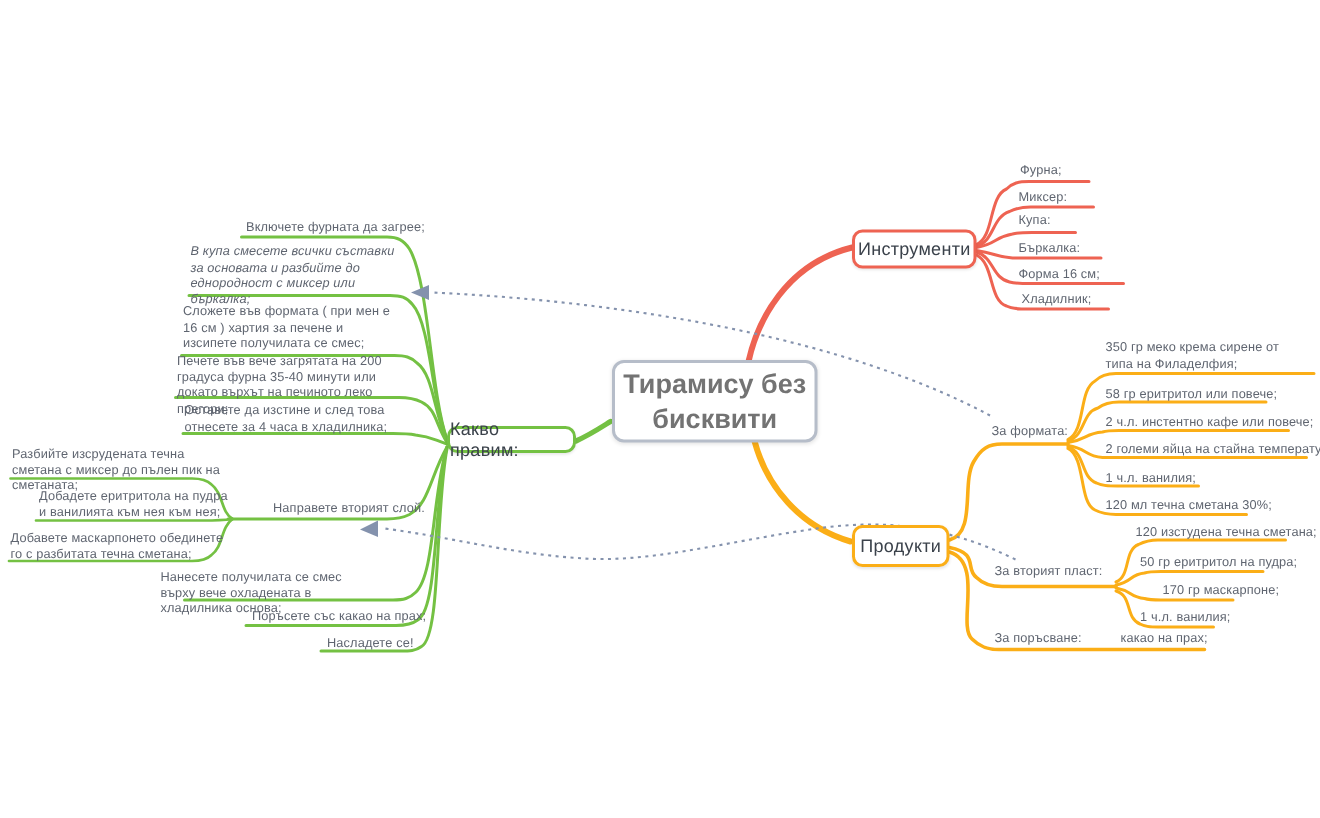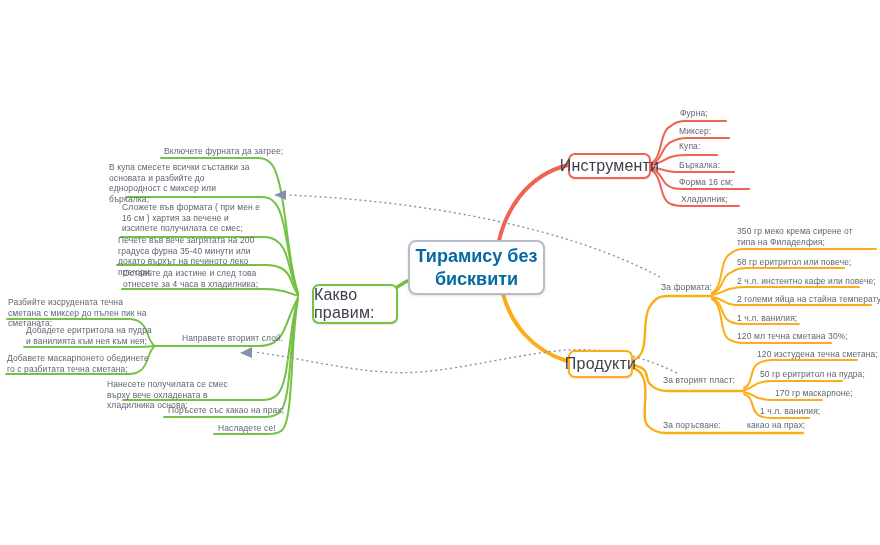--- a/index.html
+++ b/index.html
@@ -4,28 +4,28 @@
 <style>
   html,body{margin:0;padding:0;}
   body{font-family:"Liberation Sans","DejaVu Sans",sans-serif;background:#ffffff;}
   #canvas{position:relative;width:880px;height:545px;background:#ffffff;overflow:hidden;}
   svg.lines{position:absolute;left:0;top:0;pointer-events:none;}
 
   .node-box{
     position:absolute;background:#ffffff;border:2px solid;border-radius:7px;
     display:flex;align-items:center;justify-content:center;
     box-shadow:0 1px 2px rgba(0,0,0,.10);
-    color:#3b424b;font-size:16px;letter-spacing:.2px;box-sizing:border-box;
+    color:#3b424b;font-size:12px;letter-spacing:.2px;box-sizing:border-box;
   }
   .center-box{
     position:absolute;left:408px;top:240px;width:137px;height:55px;
     background:#fff;border:2px solid #b6bdc9;border-radius:8px;
     box-shadow:0 1px 3px rgba(0,0,0,.12);
     display:flex;align-items:center;justify-content:center;text-align:center;
-    font-size:18px;font-weight:bold;color:#0369a1;line-height:1.25;box-sizing:border-box;
+    font-size:18px;font-weight:bold;color:#737373;line-height:1.25;box-sizing:border-box;
   }
   .leaf{
     position:absolute;font-size:8.5px;line-height:10.5px;color:#5f6570;
     letter-spacing:.1px;
   }
   .leaf.nw{white-space:nowrap;}
   .leaf.ra{text-align:left;}
 </style>
 </head>
 <body>
@@ -115,26 +115,26 @@
 
   <div class="leaf nw" style="left:663px;top:375px;">За вторият пласт:</div>
   <div class="leaf nw" style="left:757px;top:349px;">120 изстудена течна сметана;</div>
   <div class="leaf nw" style="left:760px;top:369px;">50 гр еритритол на пудра;</div>
   <div class="leaf nw" style="left:760px;top:388px;margin-left:15px;">170 гр маскарпоне;</div>
   <div class="leaf nw" style="left:760px;top:406px;">1 ч.л. ванилия;</div>
 
   <div class="leaf nw" style="left:663px;top:420px;">За поръсване:</div>
   <div class="leaf nw" style="left:747px;top:420px;">какао на прах;</div>
 
-  <div class="node-box" style="left:312px;top:284px;width:86px;height:40px;border-color:#74c143;">
+  <div class="node-box" style="left:298px;top:284px;width:86px;height:18px;border-color:#74c143;">
     <span>Какво правим:</span>
   </div>
 
   <div class="leaf nw" style="left:164px;top:146px;">Включете фурната да загрее;</div>
-  <div class="leaf ra" style="left:109px;top:162px;width:142px;">В купа смесете всички съставки за основата и разбийте до еднородност с миксер или бъркалка;</div>
+  <div class="leaf ra" style="left:127px;top:162px;width:142px;font-style:italic;">В купа смесете всички съставки за основата и разбийте до еднородност с миксер или бъркалка;</div>
   <div class="leaf ra" style="left:122px;top:202px;width:142px;">Сложете във формата ( при мен е 16 см ) хартия за печене и изсипете получилата се смес;</div>
   <div class="leaf ra" style="left:118px;top:235px;width:144px;">Печете във вече загрятата на 200 градуса фурна 35-40 минути или докато върхът на печиното леко прегори;</div>
   <div class="leaf ra" style="left:123px;top:268px;width:140px;">Оставете да изстине и след това отнесете за 4 часа в хладилника;</div>
 
   <div class="leaf nw" style="left:182px;top:333px;">Направете вторият слой.</div>
   <div class="leaf ra" style="left:8px;top:297px;width:140px;">Разбийте изсрудената течна сметана с миксер до пълен пик на сметаната;</div>
   <div class="leaf ra" style="left:26px;top:325px;width:132px;">Добадете еритритола на пудра и ванилията към нея към нея;</div>
   <div class="leaf ra" style="left:7px;top:353px;width:142px;">Добавете маскарпонето обединете го с разбитата течна сметана;</div>
 
   <div class="leaf ra" style="left:107px;top:379px;width:142px;">Нанесете получилата се смес върху вече охладената в хладилника основа;</div>

